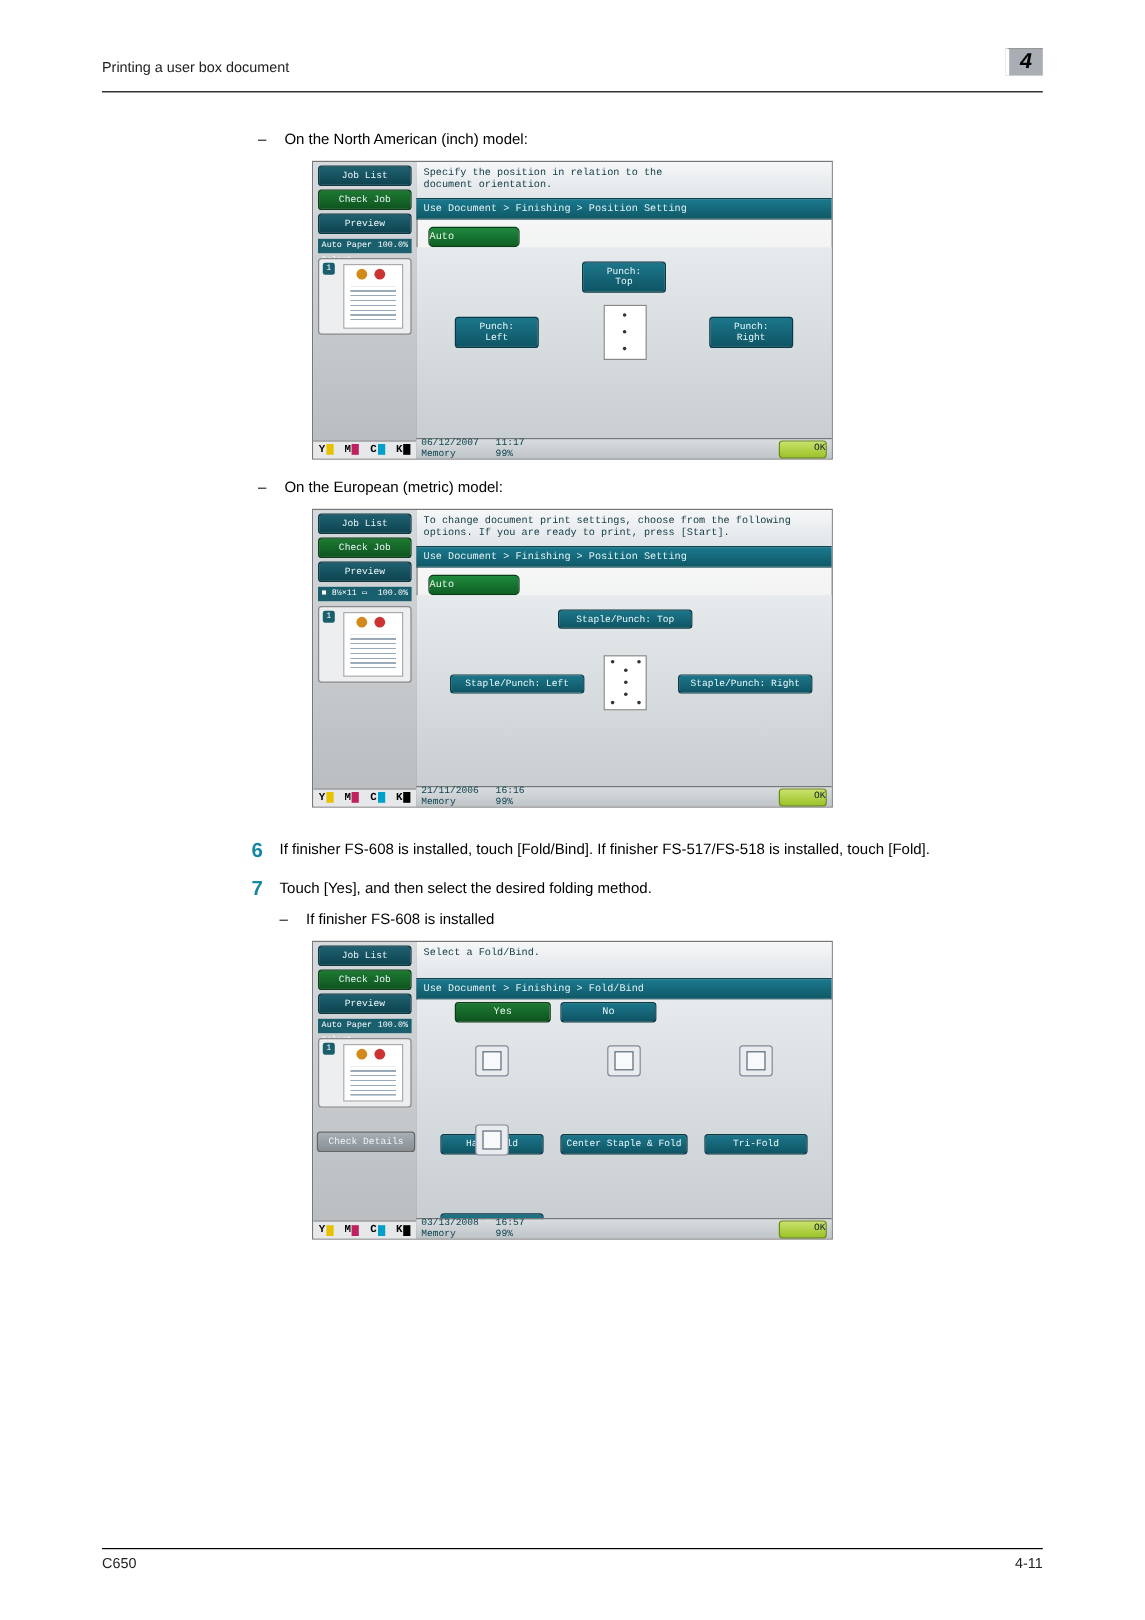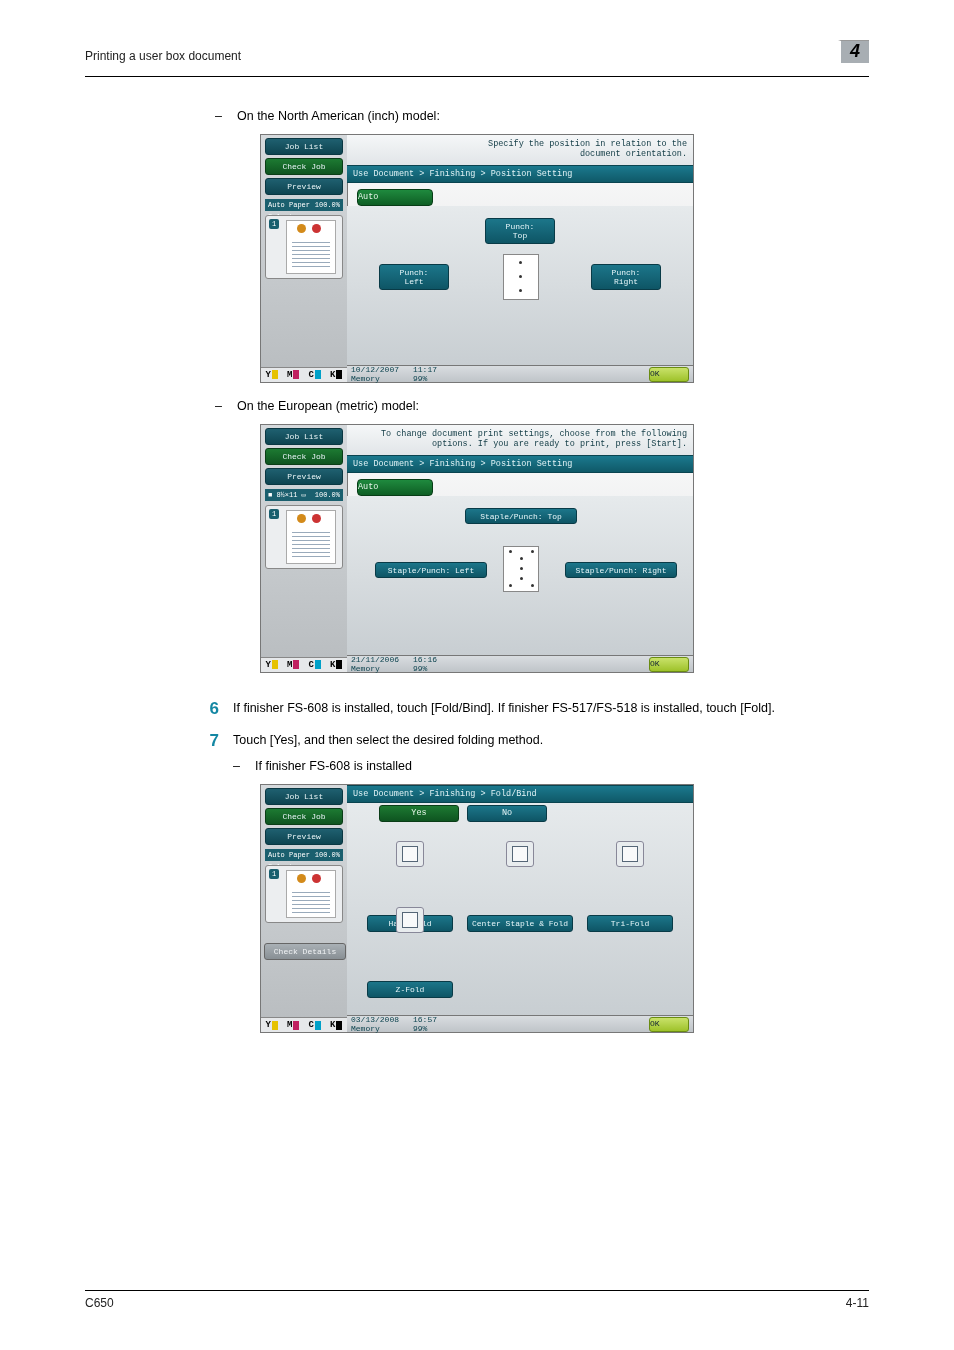--- a/index.html
+++ b/index.html
@@ -160,21 +160,20 @@
     display:flex;
     flex-direction:column;
   }
   .msg {
     padding:4px 6px;
     color:#103a44;
     background:linear-gradient(#f5f7f8,#e1e5e8);
     font-size:8.5px;
     line-height:1.2;
     min-height:22px;
-    text-align:right;
   }
   .crumb {
     background:linear-gradient(#1b798e,#0f5968);
     color:#e0f2f5;
     font-size:8.5px;
     padding:3px 6px;
     border-top:1px solid #0a4450;
     border-bottom:1px solid #0a4450;
   }
   .tab-auto {
@@ -226,21 +225,21 @@
     padding:0 4px;
     gap:14px;
     position:relative;
   }
   .okbtn {
     position:absolute; right:4px; top:1px;
     width:38px; height:13px;
     background:linear-gradient(#c9e26a,#9ec22a);
     border:1px solid #6a8c12;
     border-radius:3px;
-    color:#123; text-align:left; line-height:12px; font-size:8px;
+    color:#123; text-align:right; line-height:12px; font-size:8px;
   }
   .extra-lbtn {
     position:absolute;
     left:3px; width:80px;
     height:15px;
     border-radius:3px;
     background:linear-gradient(#a9b0b5,#888f94);
     border:1px solid #666;
     color:#f0f2f4;
     text-align:center; line-height:15px; font-size:8px;
@@ -358,21 +357,21 @@
           <div class="dot" style="left:15px;top:34px"></div>
         </div>
         <div class="opt" style="left:138px; top:12px; white-space:pre-line;">Punch:
 Top</div>
         <div class="opt" style="left:32px; top:58px; white-space:pre-line;">Punch:
 Left</div>
         <div class="opt" style="left:244px; top:58px; white-space:pre-line;">Punch:
 Right</div>
       </div>
       <div class="statusbar">
-        <span><span>10/12/2007</span><br><span>Memory</span></span>
+        <span><span>06/12/2007</span><br><span>Memory</span></span>
         <span><span>11:17</span><br><span>99%</span></span>
         <div class="okbtn">OK</div>
       </div>
     </div>
   </div>
 
   <div style="height:14px"></div>
 
   <div class="body-text indent1 bullet-dash">
     <span class="dash">–</span>
@@ -490,20 +489,21 @@
             <span>C</span>
             <i class="sq sc"></i>
           </span>
         <span>
             <span>K</span>
             <i class="sq sk"></i>
           </span>
       </div>
     </div>
     <div class="panel-right">
+      <div class="msg">Select a Fold/Bind.</div>
       <div class="crumb">Use Document &gt; Finishing &gt; Fold/Bind</div>
       <div class="main-area" style="height:180px">
         <div class="yn yes" style="left:32px; top:2px;">Yes</div>
         <div class="yn no" style="left:120px; top:2px;">No</div>
 
         <div class="fold-opt" style="left:20px; top:38px;">
           <div class="fold-ico"></div>
           <div class="fold-lbl">Half-Fold</div>
         </div>
         <div class="fold-opt" style="left:120px; top:38px; width:106px;">

